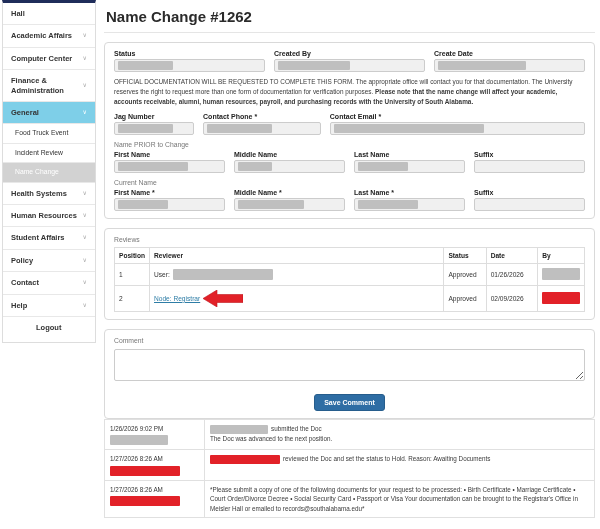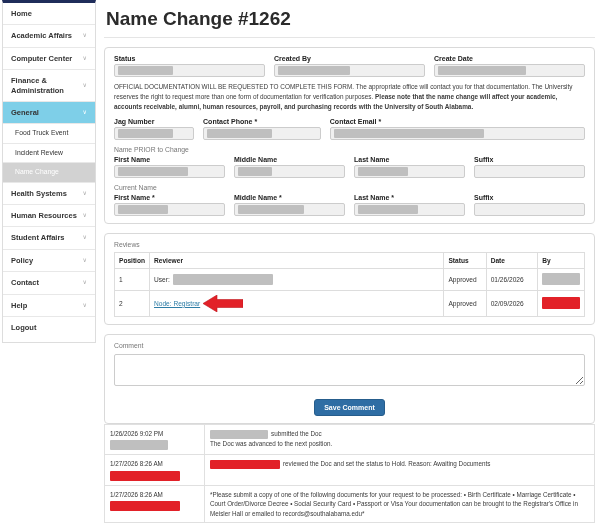--- a/index.html
+++ b/index.html
@@ -10,25 +10,25 @@
   .sidebar { position:absolute; left:2px; top:0; width:94px; background:#fff;
     border:1px solid #ddd; border-top:3px solid #1f2d5a; }
   .nav-item { position:relative; display:flex; align-items:center; justify-content:space-between;
     padding:6px 8px; border-bottom:1px solid #e8e8e8; font-size:7.5px; font-weight:bold;
     color:#333; cursor:pointer; line-height:1.25; }
   .nav-item .chev { font-size:6px; color:#aaa; font-weight:normal; margin-left:3px; }
   .nav-item.active { background:#7ecfe8; }
   .nav-item.active .chev { color:#fff; }
   .nav-sub { padding:5px 8px 5px 12px; font-size:6.8px; font-weight:normal; }
   .nav-sub.selected { background:#d2d2d2; color:#fff; }
-  .nav-last { border-bottom:none; padding-bottom:10px; }
+  .nav-last { border-bottom:none; padding-bottom:10px;margin-left:25px; }
 
   
   .main { position:absolute; left:104px; top:0; width:491px; }
-  .page-title { font-size:19px; color:#2b2b2b; padding:8px 0 7px 2px; border-bottom:1px solid #e5e5e5; }
+  .page-title { font-size:15px; color:#2b2b2b; padding:8px 0 7px 2px; border-bottom:1px solid #e5e5e5; }
 
   .panel { border:1px solid #d9d9d9; border-radius:4px; padding:7px 9px; margin-top:9px; background:#fff; }
 
   .frow { display:flex; }
   .fcol { display:flex; flex-direction:column; }
   .flabel { font-size:7px; font-weight:bold; color:#222; margin-bottom:2px; }
   .inputbox { background:#f0f0f0; border:1px solid #ccc; border-radius:2px; height:13px;
     display:flex; align-items:center; padding:0 3px; }
   .redact { display:inline-block; height:9px; background:#bfbfbf; border-radius:1px; }
   .redact.red { background:#e22128; }
@@ -63,21 +63,21 @@
   .wl-bar { display:block; height:10px; width:70px; border-radius:1px; }
   .wl-inline { height:9px; vertical-align:middle; margin-right:3px; }
 
   .arrow-icon svg { display:block; }
 </style>
 </head>
 <body>
 
 <nav class="sidebar">
   <div class="nav-item">
-    <span>Home</span>
+    <span>Hall</span>
   </div>
   <div class="nav-item">
     <span>Academic Affairs</span>
     <span class="chev">∨</span>
   </div>
   <div class="nav-item">
     <span>Computer Center</span>
     <span class="chev">∨</span>
   </div>
   <div class="nav-item">

